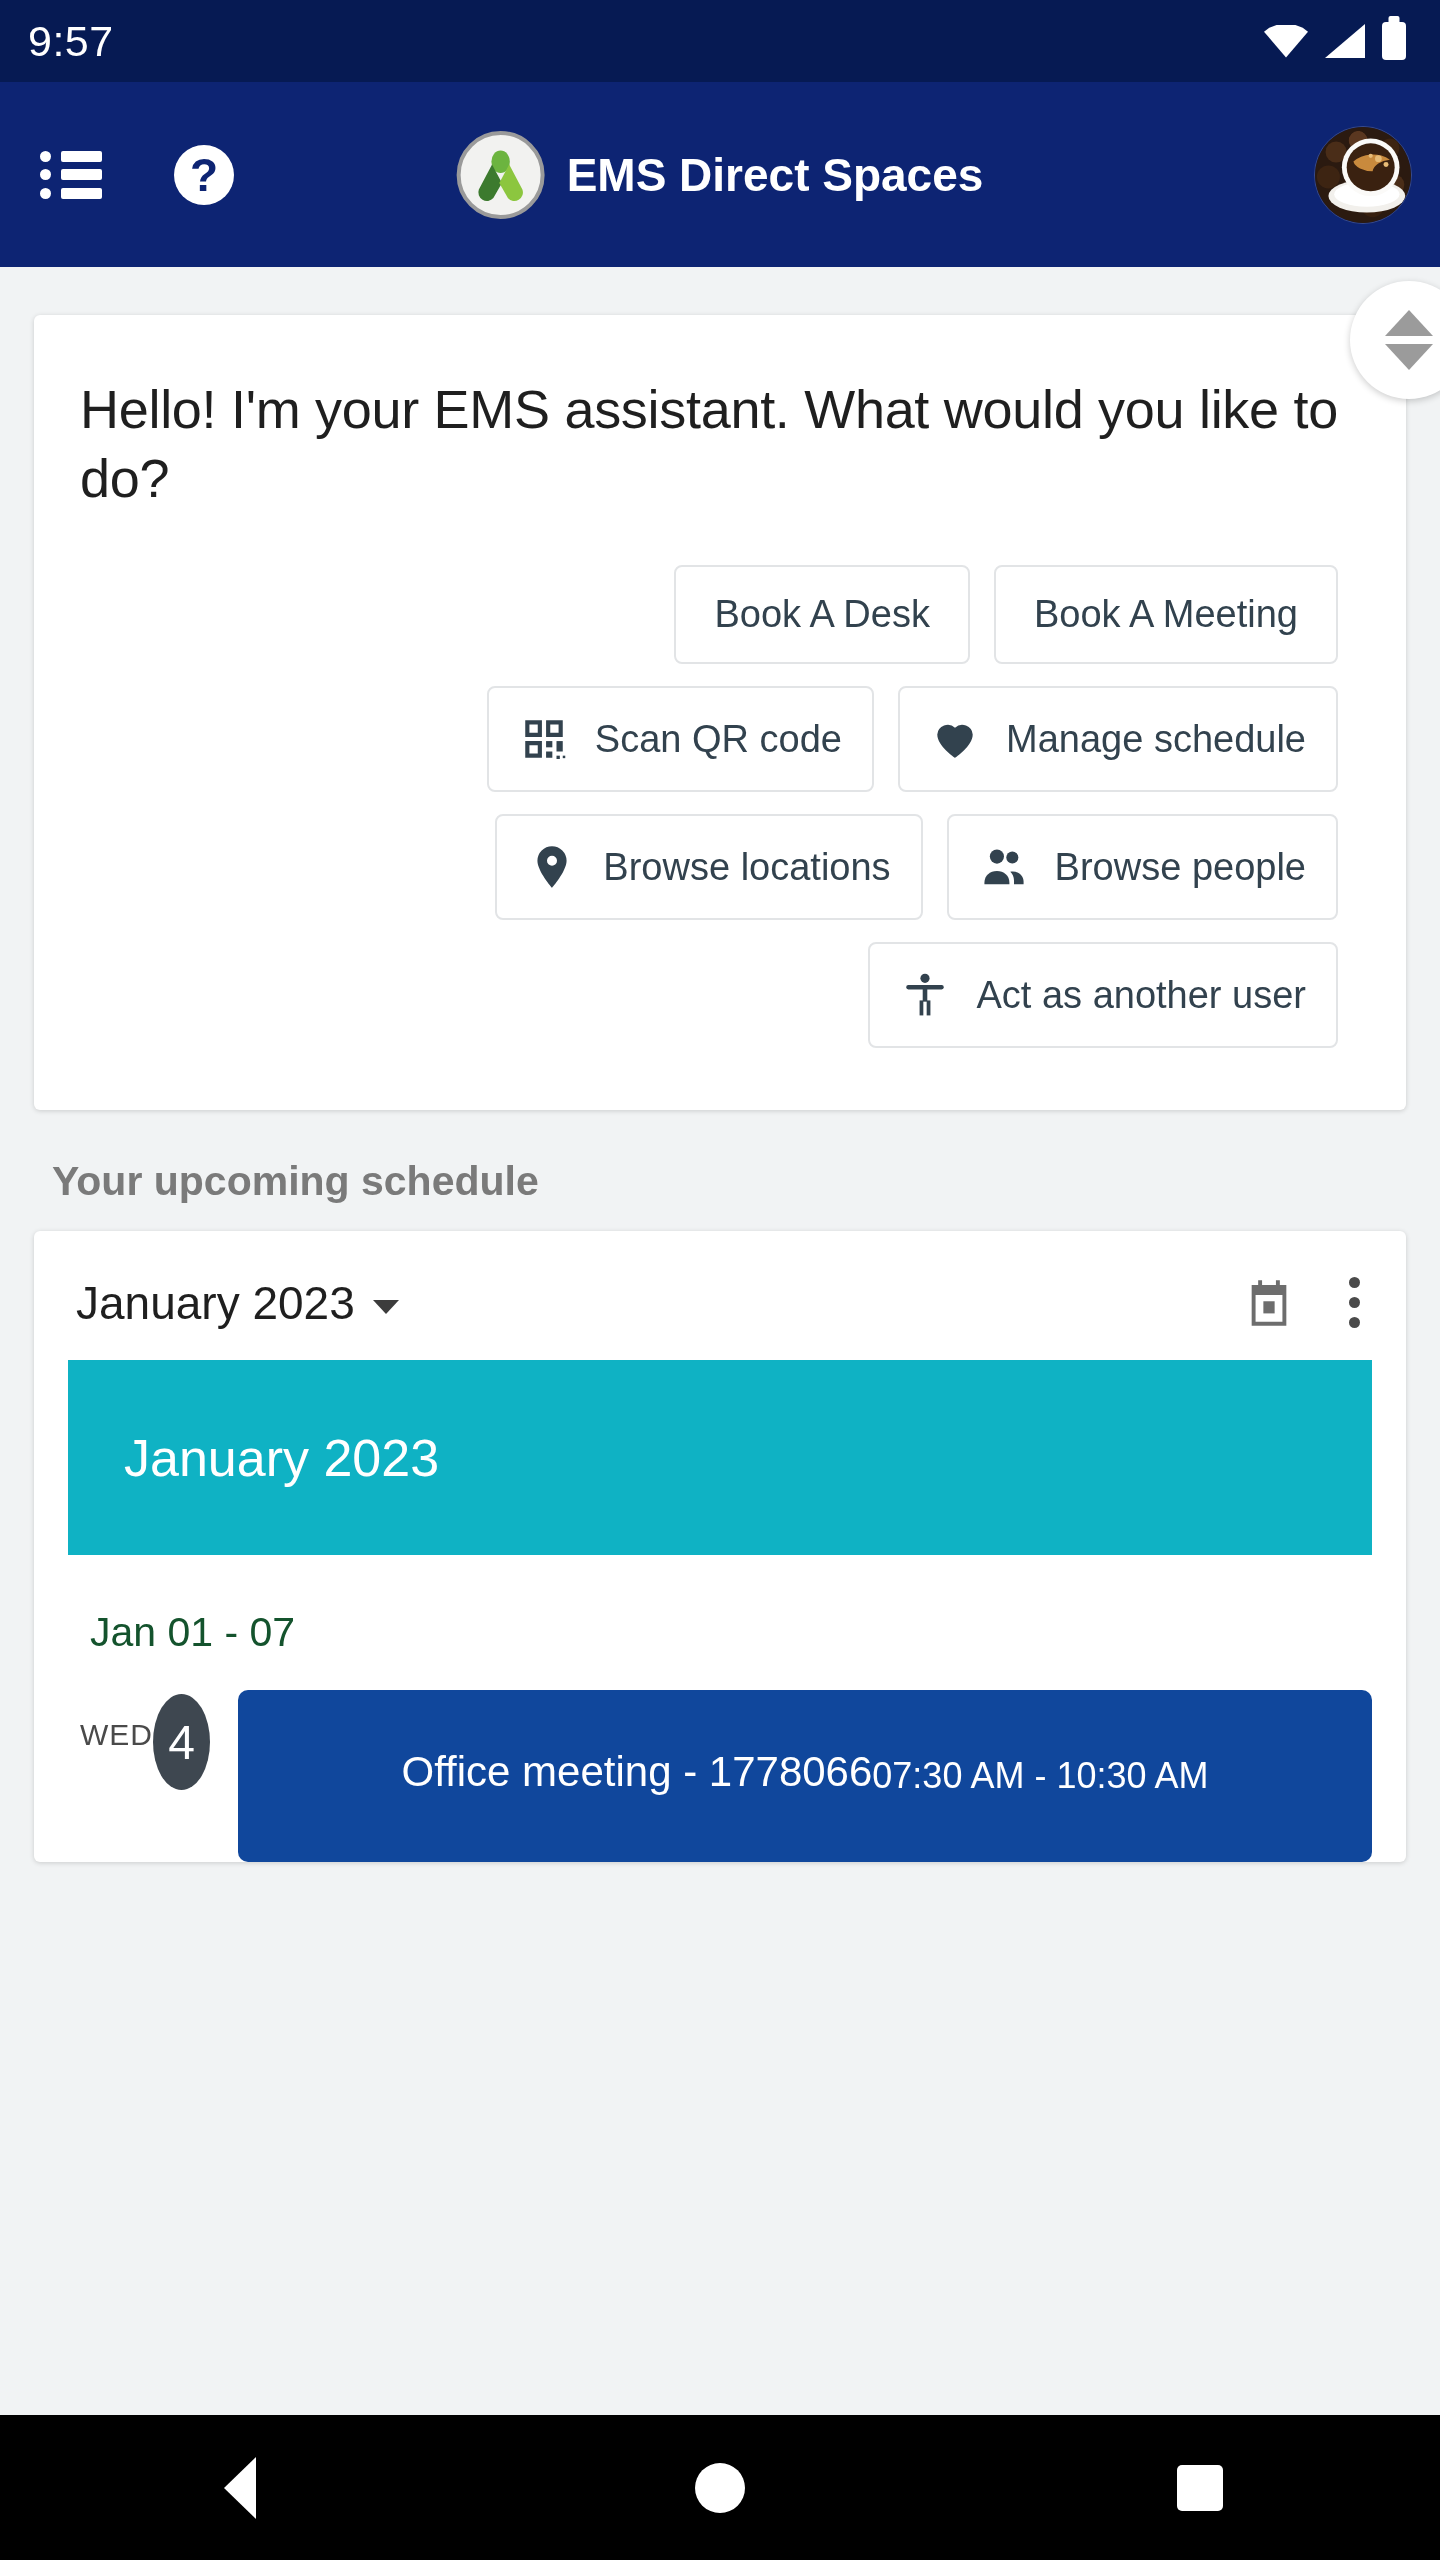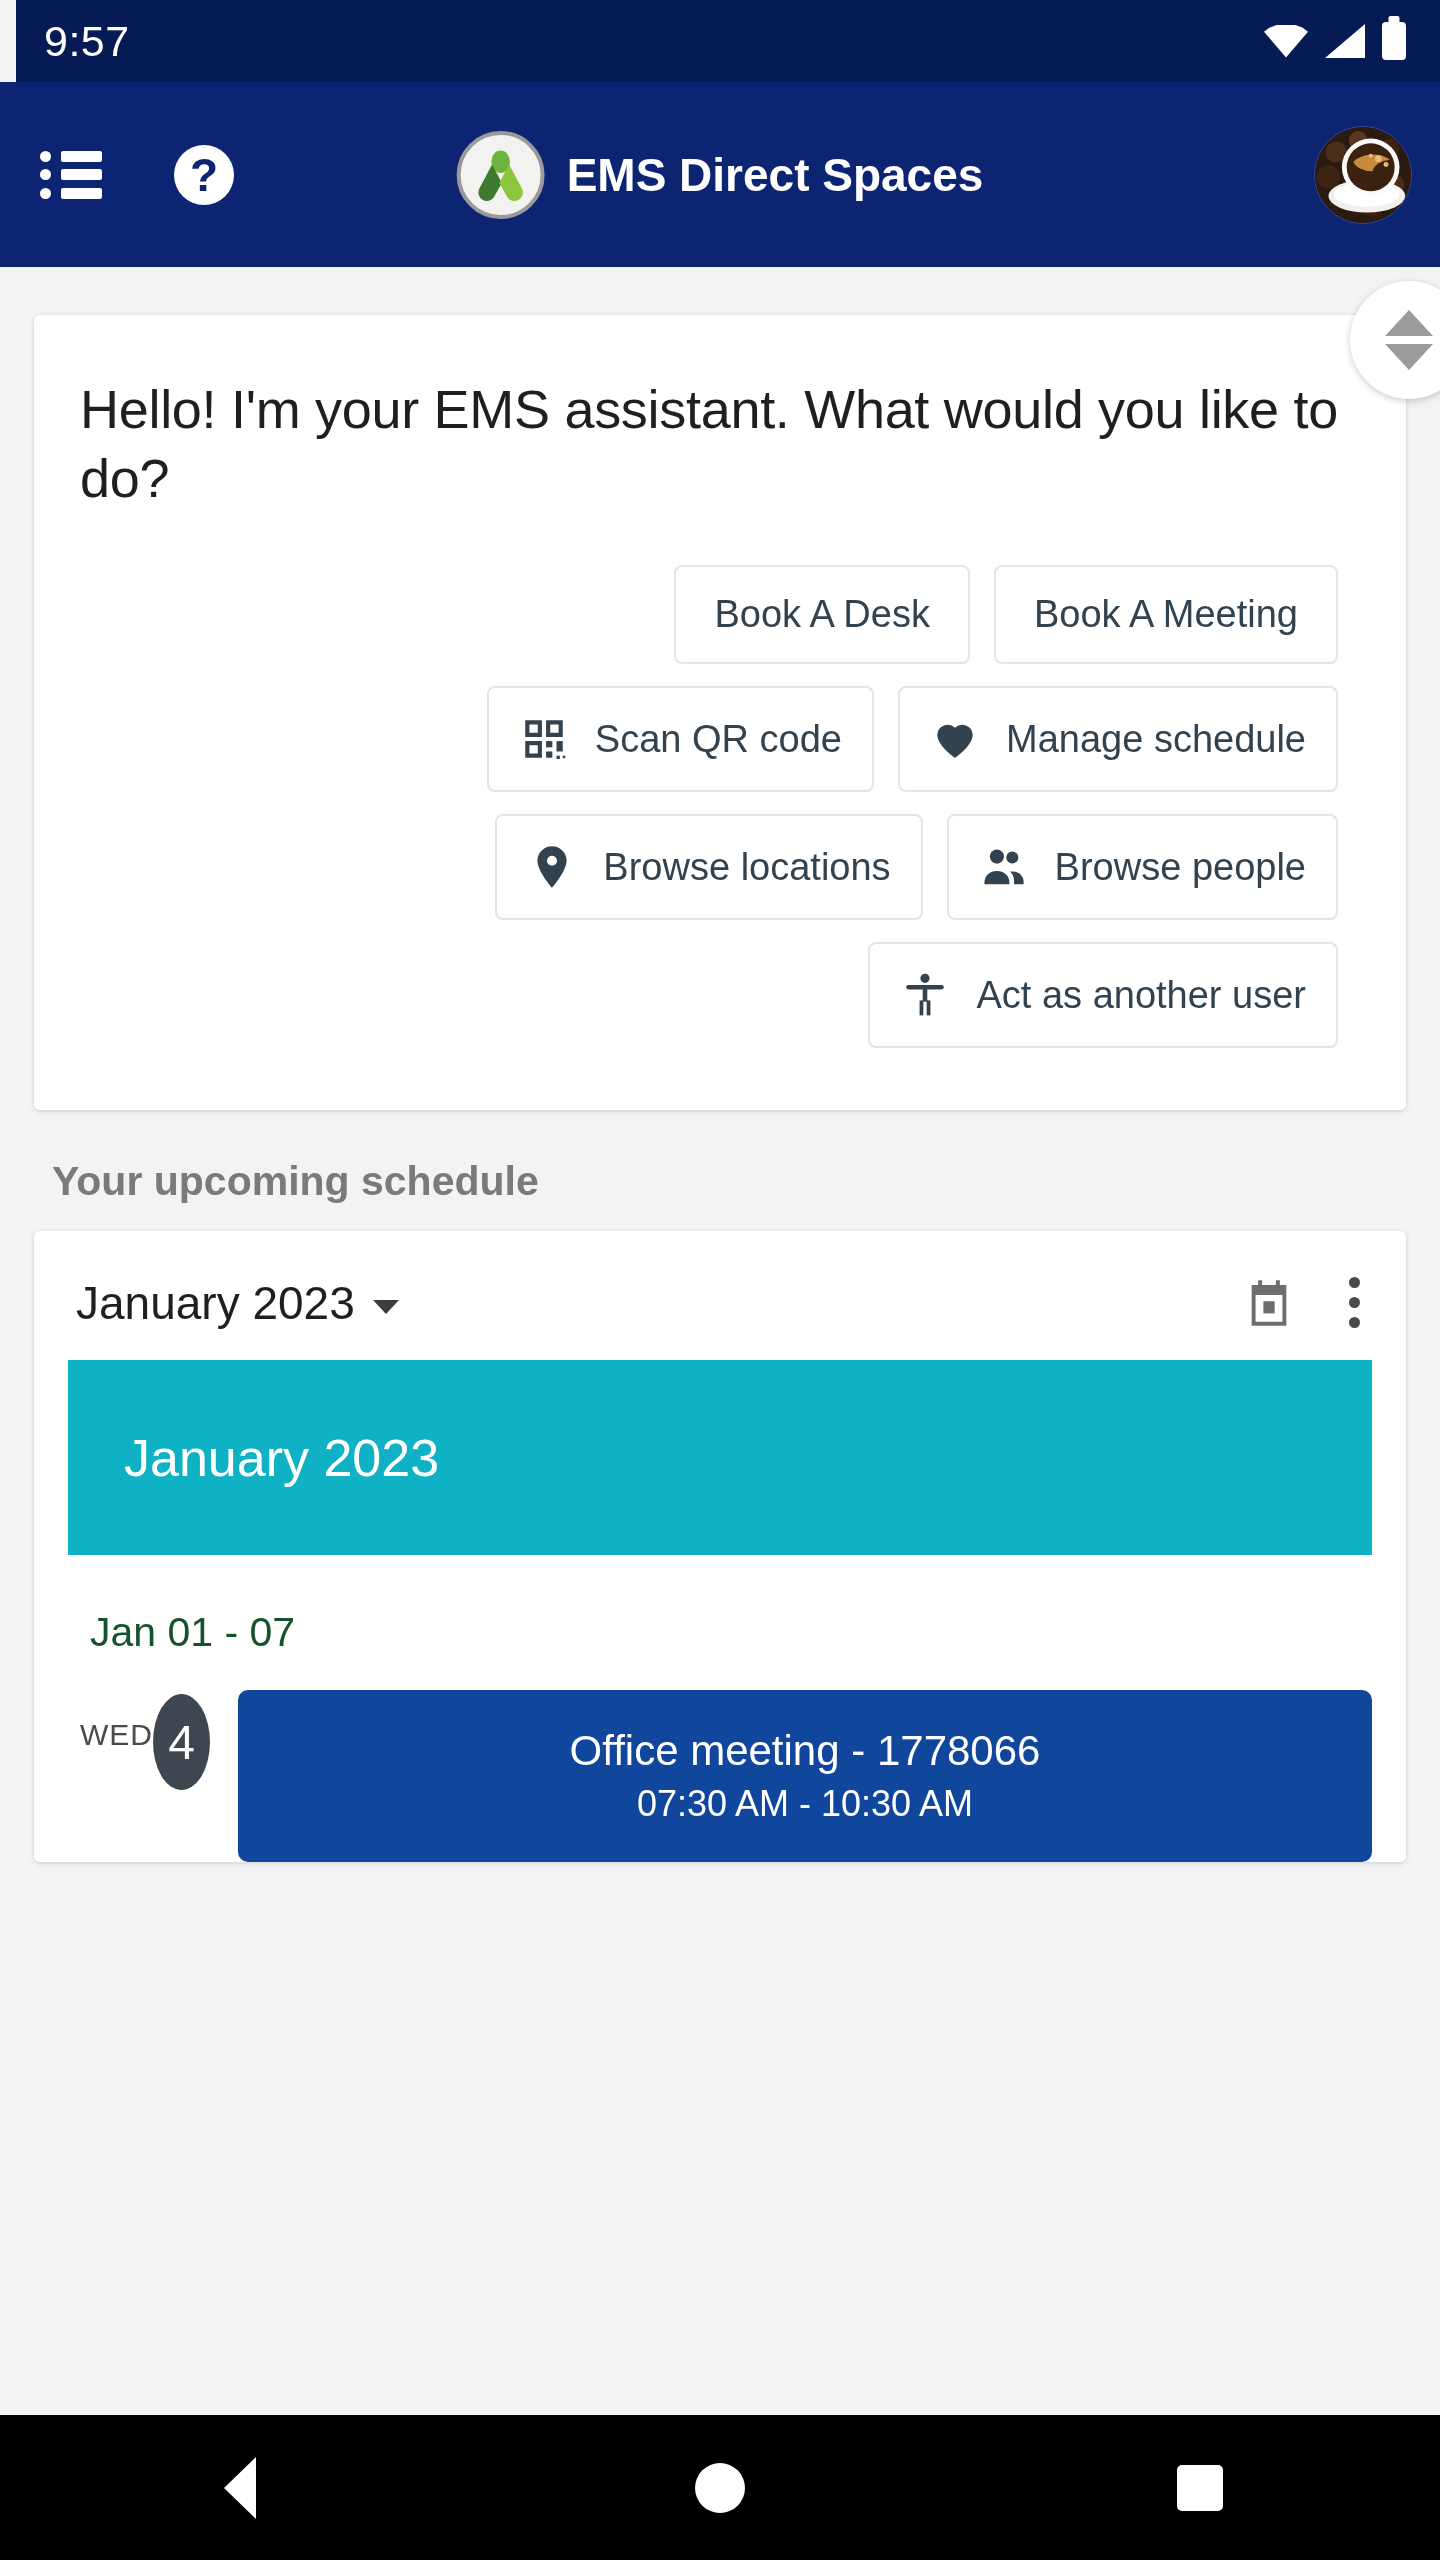--- a/index.html
+++ b/index.html
@@ -23,21 +23,20 @@
 
   
   .status-bar {
     height: 82px;
     background: #061a53;
     display: flex;
     align-items: center;
     justify-content: space-between;
     padding: 0 34px 0 28px;
     flex: none;
-    margin-left: 16px;
   }
   .status-clock {
     color: #ffffff;
     font-size: 43px;
     letter-spacing: 0.5px;
   }
   .status-icons {
     display: flex;
     align-items: center;
     gap: 17px;
@@ -272,21 +271,21 @@
     align-items: center;
     justify-content: center;
   }
   .event-chip {
     flex: 1;
     margin-left: 28px;
     background: #10479c;
     border-radius: 10px;
     min-height: 172px;
     display: flex;
-    flex-direction: column;
+    flex-direction: row;
     align-items: center;
     justify-content: center;
     color: #ffffff;
     cursor: pointer;
     padding: 16px;
   }
   .event-title { font-size: 42px; margin-bottom: 8px; }
   .event-time { font-size: 36px; }
 
   

